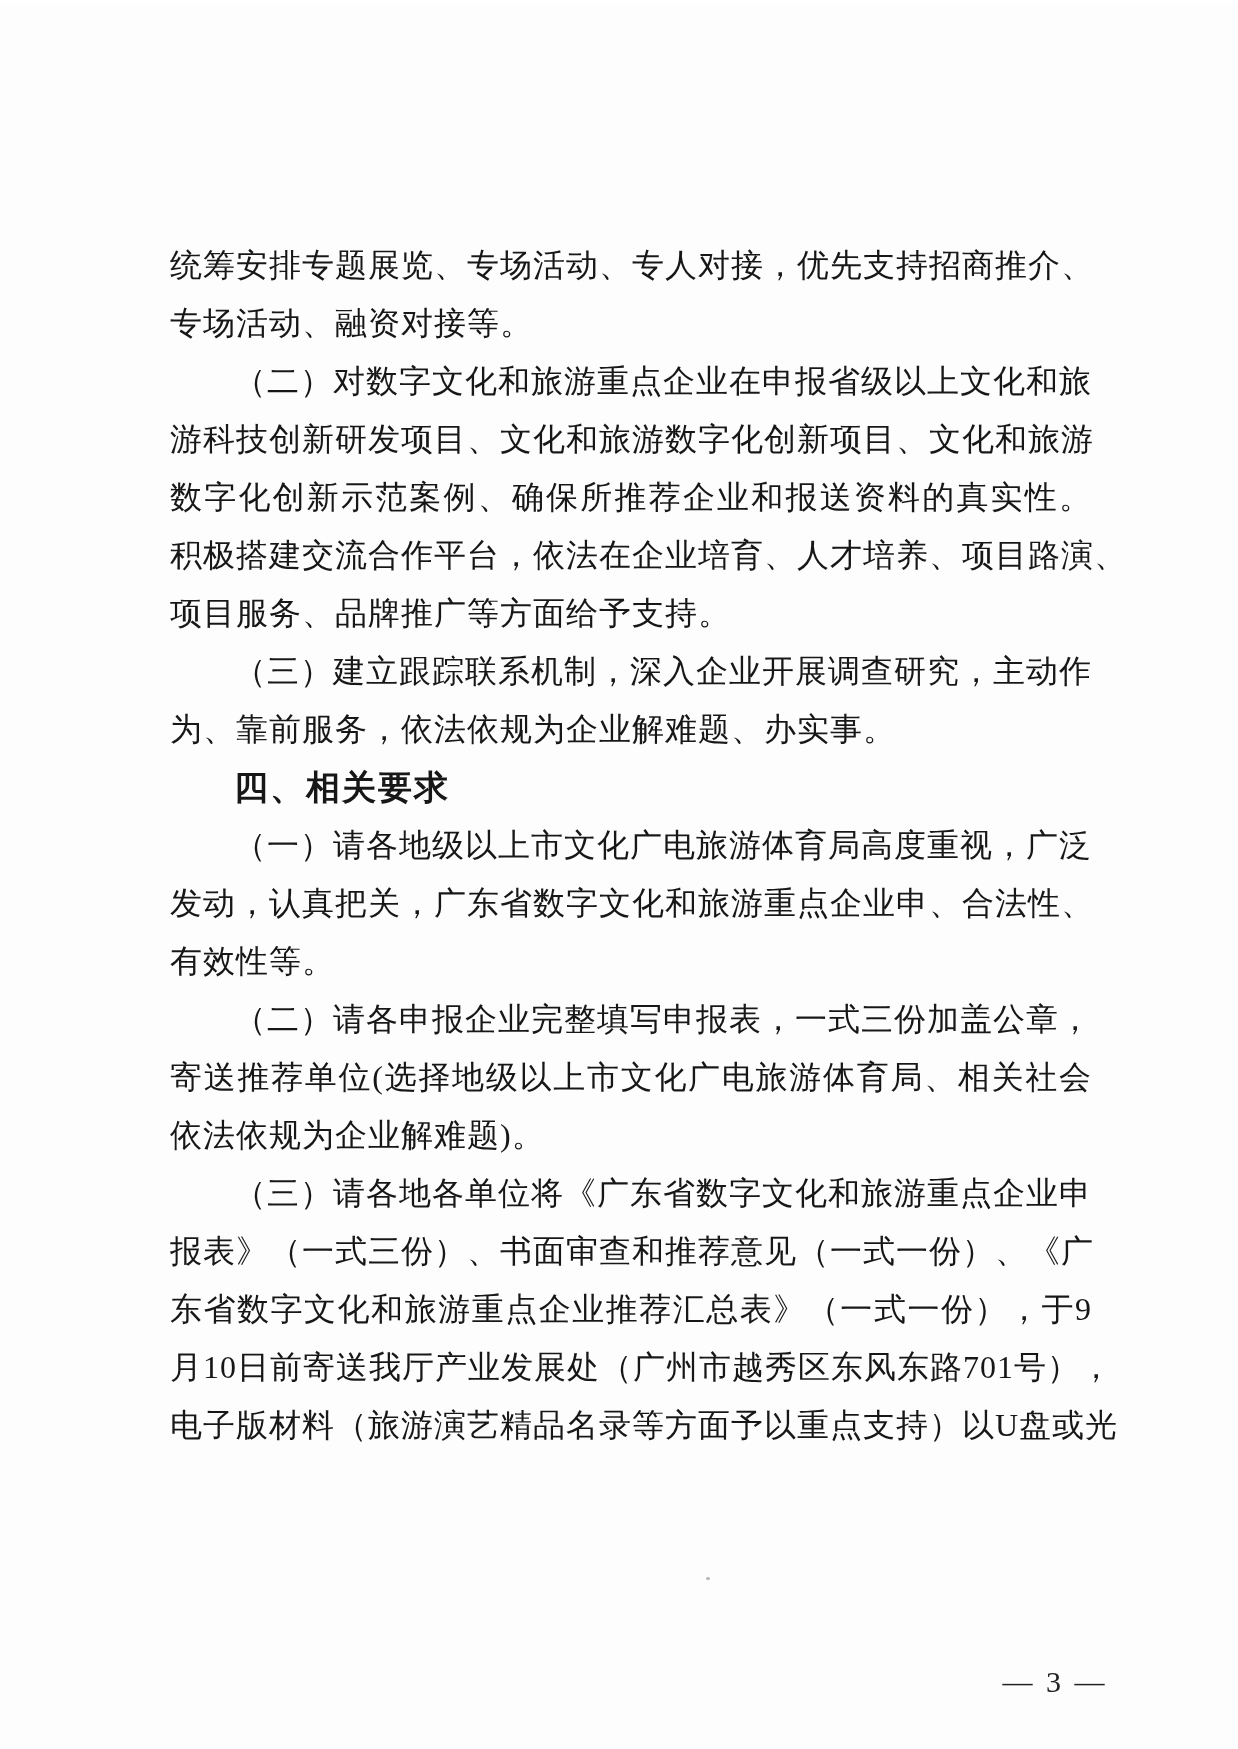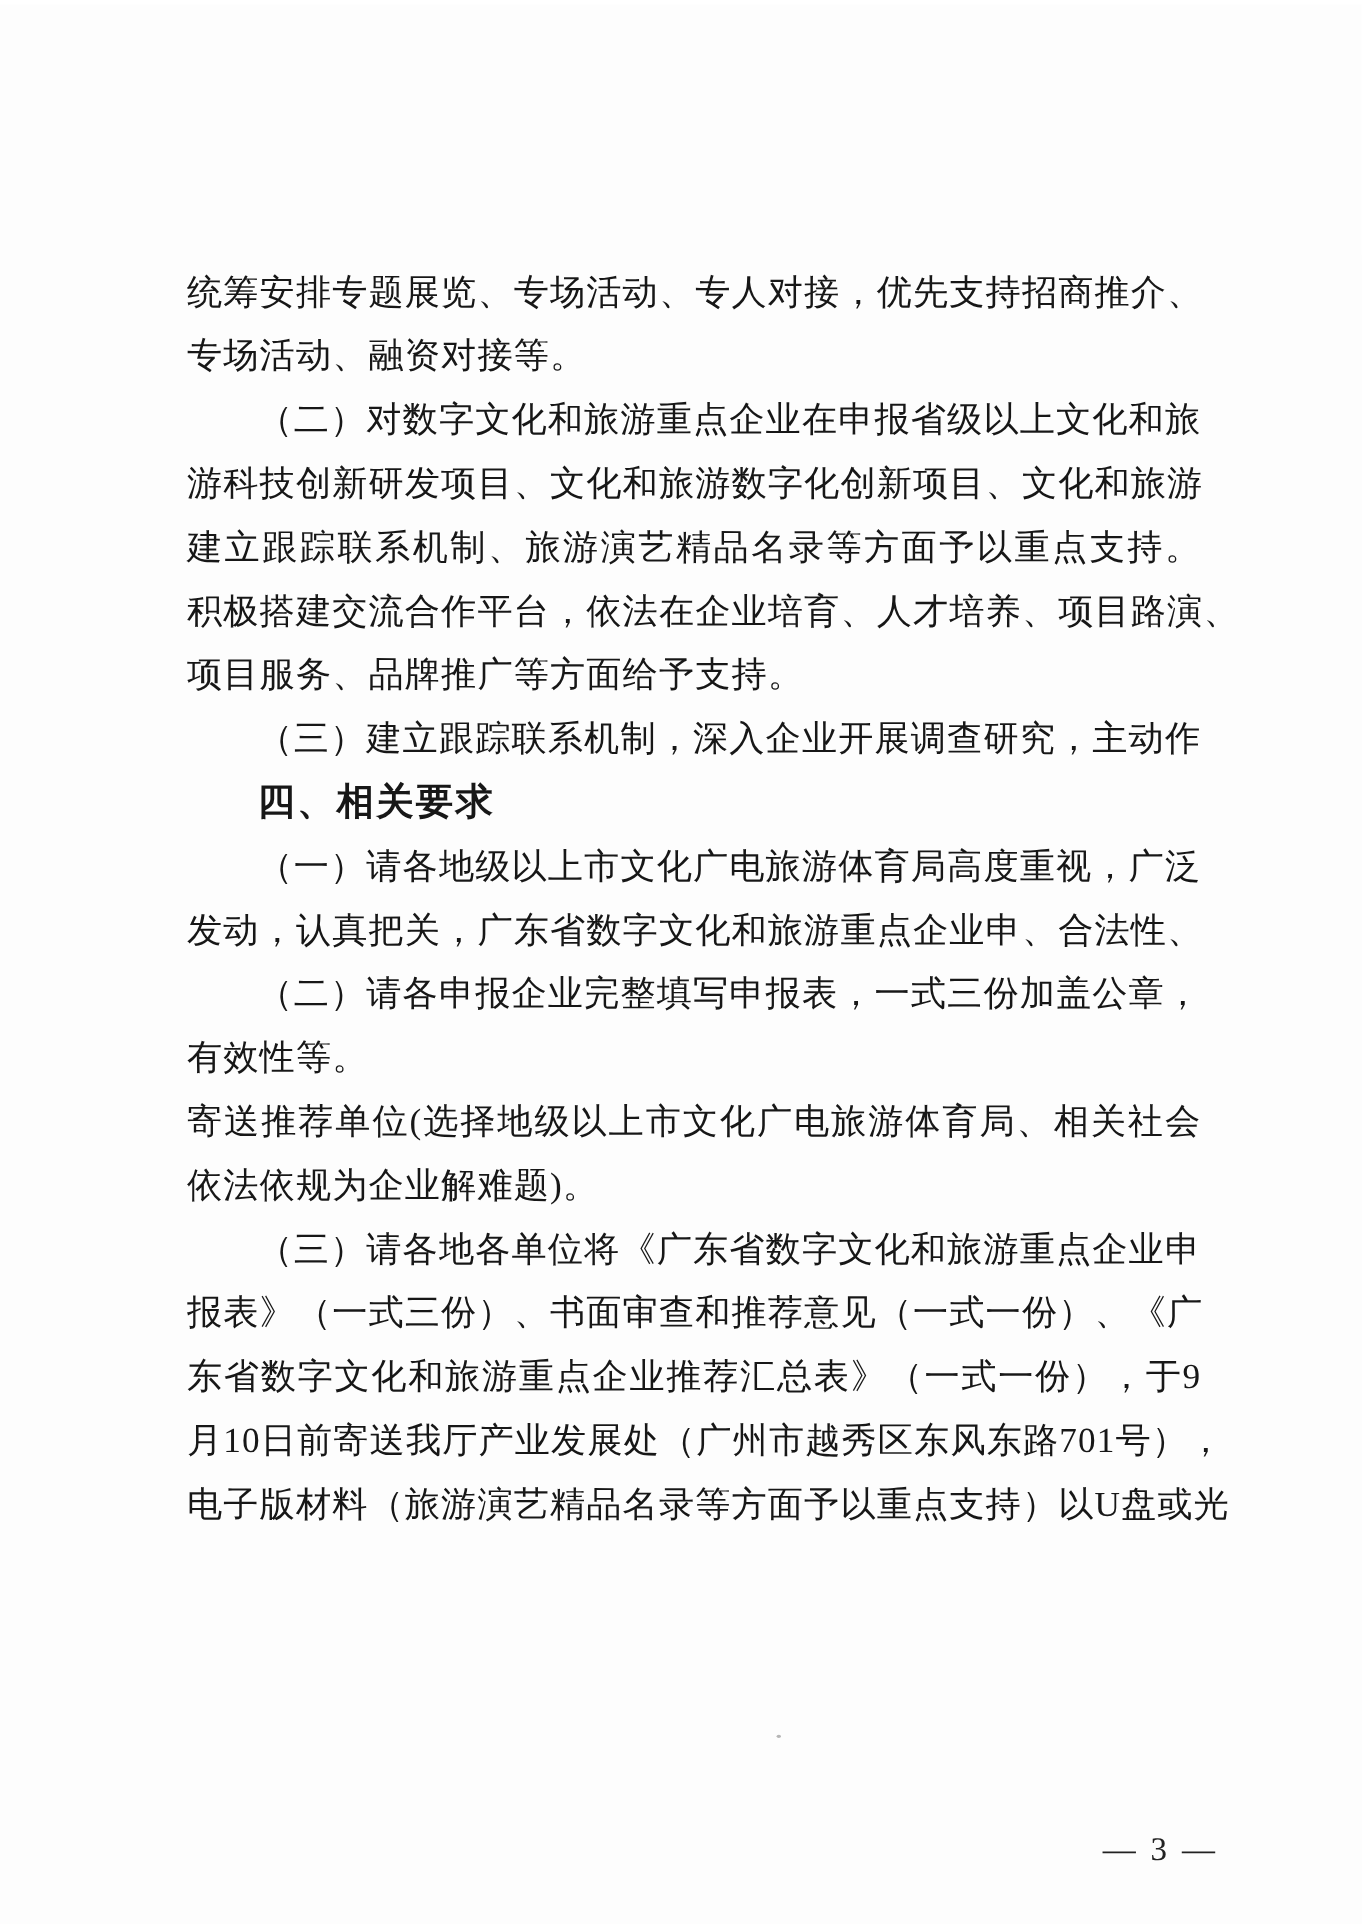--- a/index.html
+++ b/index.html
@@ -72,29 +72,30 @@
 </style>
 </head>
 <body>
 
 <div class="page">
   <div class="textblock" id="textblock">
       <div class="line justify">统筹安排专题展览、专场活动、专人对接，优先支持招商推介、</div>
       <div class="line">专场活动、融资对接等。</div>
       <div class="line justify indent">（二）对数字文化和旅游重点企业在申报省级以上文化和旅</div>
       <div class="line justify">游科技创新研发项目、文化和旅游数字化创新项目、文化和旅游</div>
-      <div class="line justify">建立跟踪联系机制、旅游演艺精品名录等方面予以重点支持。</div>
+      <div class="line justify">数字化创新示范案例、确保所推荐企业和报送资料的真实性。</div>
       <div class="line justify">积极搭建交流合作平台，依法在企业培育、人才培养、项目路演、</div>
       <div class="line">项目服务、品牌推广等方面给予支持。</div>
       <div class="line justify indent">（三）建立跟踪联系机制，深入企业开展调查研究，主动作</div>
+      <div class="line">为、靠前服务，依法依规为企业解难题、办实事。</div>
       <div class="line indent heading">四、相关要求</div>
       <div class="line justify indent">（一）请各地级以上市文化广电旅游体育局高度重视，广泛</div>
       <div class="line justify">发动，认真把关，广东省数字文化和旅游重点企业申、合法性、</div>
+      <div class="line">有效性等。</div>
       <div class="line justify indent">（二）请各申报企业完整填写申报表，一式三份加盖公章，</div>
-      <div class="line">有效性等。</div>
       <div class="line justify">寄送推荐单位(选择地级以上市文化广电旅游体育局、相关社会</div>
       <div class="line">依法依规为企业解难题)。</div>
       <div class="line justify indent">（三）请各地各单位将《广东省数字文化和旅游重点企业申</div>
       <div class="line justify">报表》（一式三份）、书面审查和推荐意见（一式一份）、《广</div>
       <div class="line justify">东省数字文化和旅游重点企业推荐汇总表》（一式一份），于9</div>
       <div class="line justify">月10日前寄送我厅产业发展处（广州市越秀区东风东路701号），</div>
       <div class="line justify">电子版材料（旅游演艺精品名录等方面予以重点支持）以U盘或光</div>
     </div>
   <div class="pageno">— 3 —</div>
   <div class="speck" style="left:706px; top:1573px;"></div>

